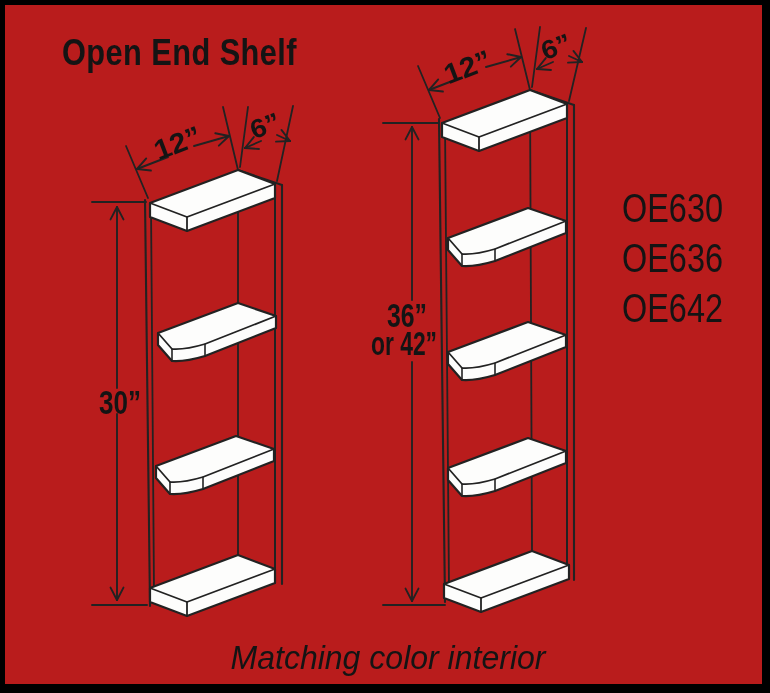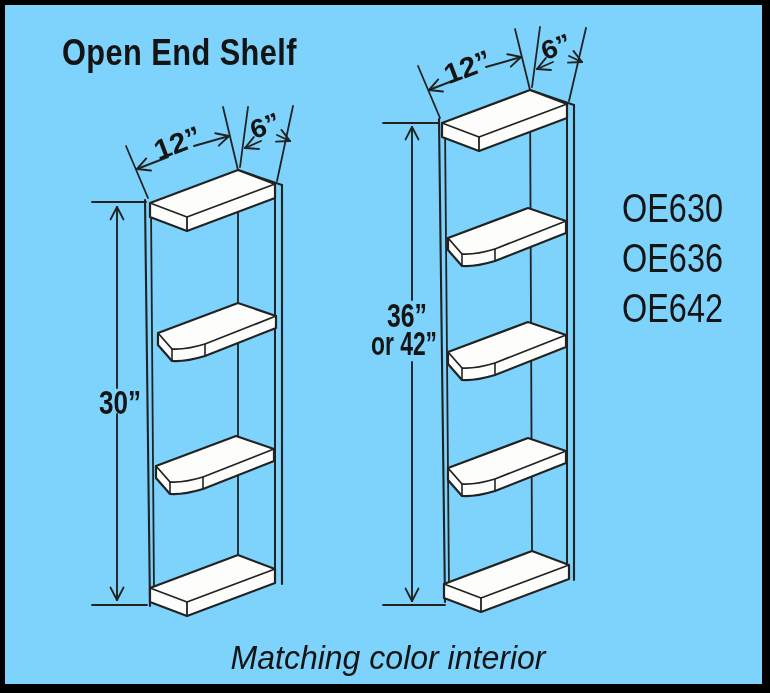--- a/index.html
+++ b/index.html
@@ -1,19 +1,19 @@
 <!DOCTYPE html>
 <html><head>
 <meta charset="utf-8">
 <style>
   html,body{margin:0;padding:0;background:#888;}
   .page{
     position:relative;
     width:770px;height:693px;
-    background:#7dd3fc;
+    background:#b91c1c;
     box-sizing:border-box;
     font-family:"Liberation Sans", sans-serif;
     overflow:hidden;
   }
   svg{position:absolute;left:0;top:0;display:block;}
   text{fill:#141414;}
   .t-title{font-weight:bold;font-size:36px;letter-spacing:.5px;}
   .t-code{font-size:40px;}
   .t-dim{font-weight:bold;}
   .t-foot{font-style:italic;font-size:34px;}

